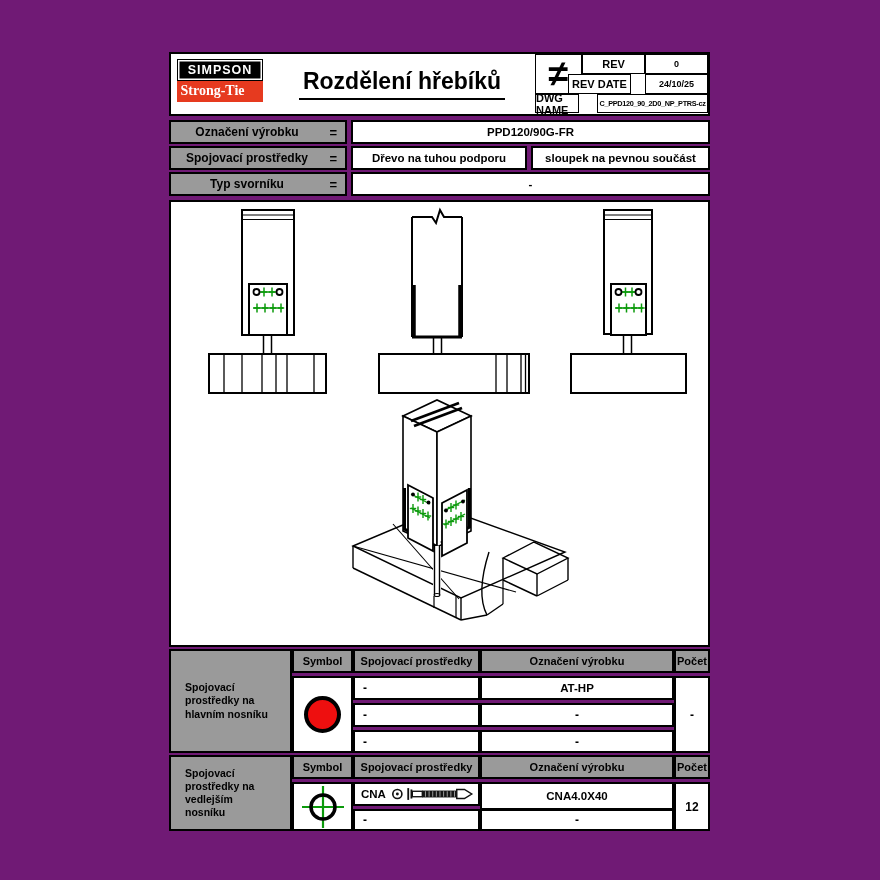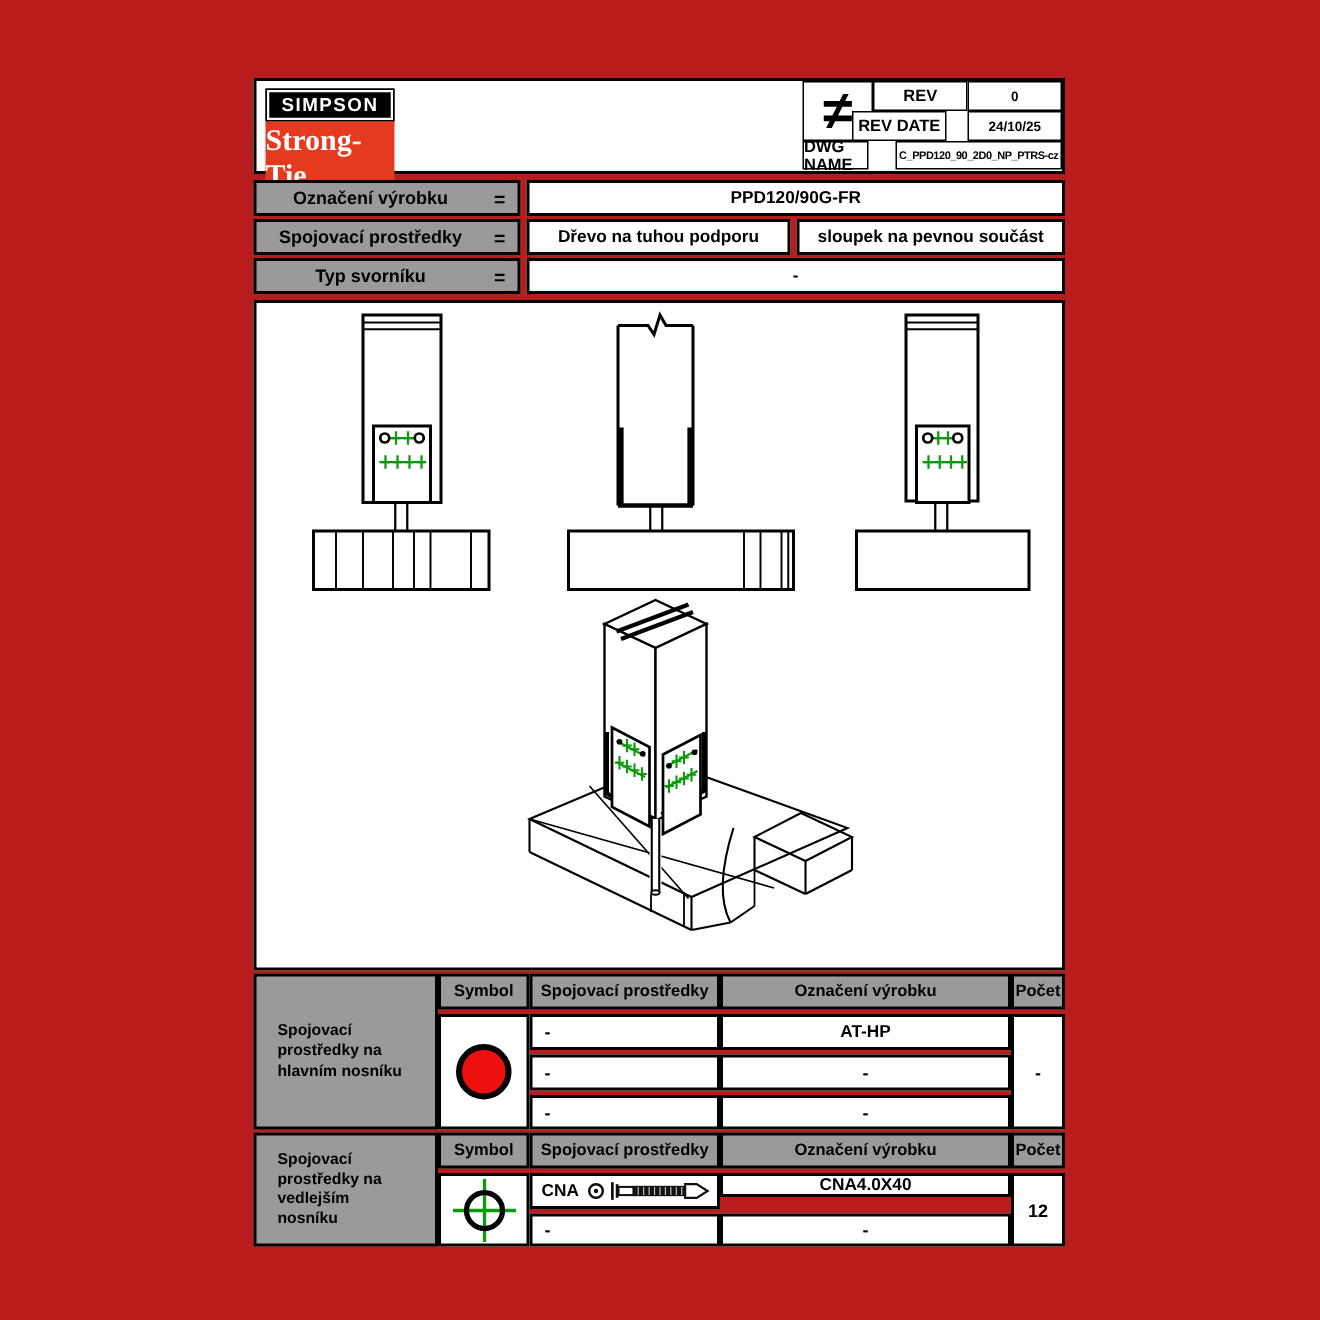--- a/index.html
+++ b/index.html
@@ -1,29 +1,29 @@
 <!DOCTYPE html>
 <html><head>
 <meta charset="utf-8">
 <style>
   html,body{margin:0;padding:0;background:#fff;}
-  #stage{position:relative;width:880px;height:880px;background:#b91c1c;overflow:hidden;
+  #stage{position:relative;width:880px;height:880px;background:#701a75;overflow:hidden;
          font-family:"Liberation Sans",sans-serif;color:#000;}
   #sheet{position:absolute;left:169px;top:52px;width:541px;height:779px;}
   .cell{box-sizing:border-box;position:absolute;border:2px solid #000;background:#fff;
         display:flex;align-items:center;justify-content:center;font-weight:bold;}
   .grey{background:#9a9a9a;}
   
   #hdr{position:absolute;left:0;top:0;width:541px;height:64px;border:2.5px solid #000;
        box-sizing:border-box;background:#fff;}
   #logo{position:absolute;left:6px;top:5px;width:86px;}
   #logo .simpson{background:#000;color:#fff;font-size:12.5px;font-weight:bold;letter-spacing:1px;
         text-align:center;padding:3px 2px;box-shadow:inset 0 0 0 1.5px #fff;border:1.5px solid #000;}
   #logo .strongtie{background:#e63a1f;color:#fff;font-family:"Liberation Serif",serif;
-        font-size:20px;font-weight:bold;padding:2px 15px 3px 0;}
+        font-size:14px;font-weight:bold;text-align:center;padding:2px 15px 3px 0;}
   #title-wrap{position:absolute;left:96px;top:0;width:270px;height:59px;display:flex;
         align-items:center;justify-content:center;}
   #title{font-size:23px;font-weight:bold;border-bottom:2.5px solid #000;padding:0 4px 3px 4px;}
   #revblock{position:absolute;right:0;top:0;width:173px;height:59px;font-weight:bold;}
   .rcell{box-sizing:border-box;position:absolute;border:1.5px solid #000;display:flex;
          align-items:center;justify-content:center;background:#fff;}
   .neq{font-size:36px;font-weight:900;line-height:1;}
   .rlabel{font-size:11px;}
   .rval{font-size:9px;}
   .dwgval{font-size:7.3px;letter-spacing:-0.3px;}
@@ -46,20 +46,23 @@
 <body>
 
 <div id="stage">
  <div id="sheet">
 
   <div id="hdr">
     <div id="logo">
       <div class="simpson">SIMPSON</div>
       <div class="strongtie">Strong-Tie</div>
     </div>
+    <div id="title-wrap">
+      <div id="title">Rozdělení hřebíků</div>
+    </div>
     <div id="revblock">
       <div class="rcell neq" style="left:0;top:0;width:47px;height:40px;">≠</div>
       <div class="rcell rlabel" style="left:47px;top:0;width:63px;height:20px;">REV</div>
       <div class="rcell rval" style="left:110px;top:0;width:63px;height:20px;">0</div>
       <div class="rcell rlabel" style="left:33px;top:20px;width:63px;height:20px;">REV DATE</div>
       <div class="rcell rval" style="left:110px;top:20px;width:63px;height:20px;">24/10/25</div>
       <div class="rcell rlabel" style="left:0;top:40px;width:44px;height:19px;">DWG NAME</div>
       <div class="rcell dwgval" style="left:62px;top:40px;width:111px;height:19px;">C_PPD120_90_2D0_NP_PTRS-cz</div>
     </div>
   </div>
@@ -279,21 +282,21 @@
               <line x1="50" y1="5" x2="50" y2="11"></line>
           <line x1="54" y1="5" x2="54" y2="11"></line>
               <line x1="58" y1="5" x2="58" y2="11"></line>
           <line x1="62" y1="5" x2="62" y2="11"></line>
               <line x1="66" y1="5" x2="66" y2="11"></line>
           <line x1="70" y1="5" x2="70" y2="11"></line>
         </g>
         <polygon points="72.5,3 81,3 89,8 81,13 72.5,13" fill="#fff" stroke="#111" stroke-width="1.6"></polygon>
       </svg>
     </div>
-    <div class="cell prod" style="left:311px;top:730px;width:194px;height:16px;">CNA4.0X40</div>
+    <div class="cell prod" style="left:311px;top:730px;width:194px;height:28px;">CNA4.0X40</div>
     <div class="cell dash-left" style="left:184px;top:757px;width:127px;height:22px;">-</div>
     <div class="cell dash-center" style="left:311px;top:757px;width:194px;height:22px;">-</div>
 
     <div class="cell count" style="left:505px;top:730px;width:36px;height:49px;">12</div>
   </div>
 
  </div>
 </div>
 
 </body></html>

